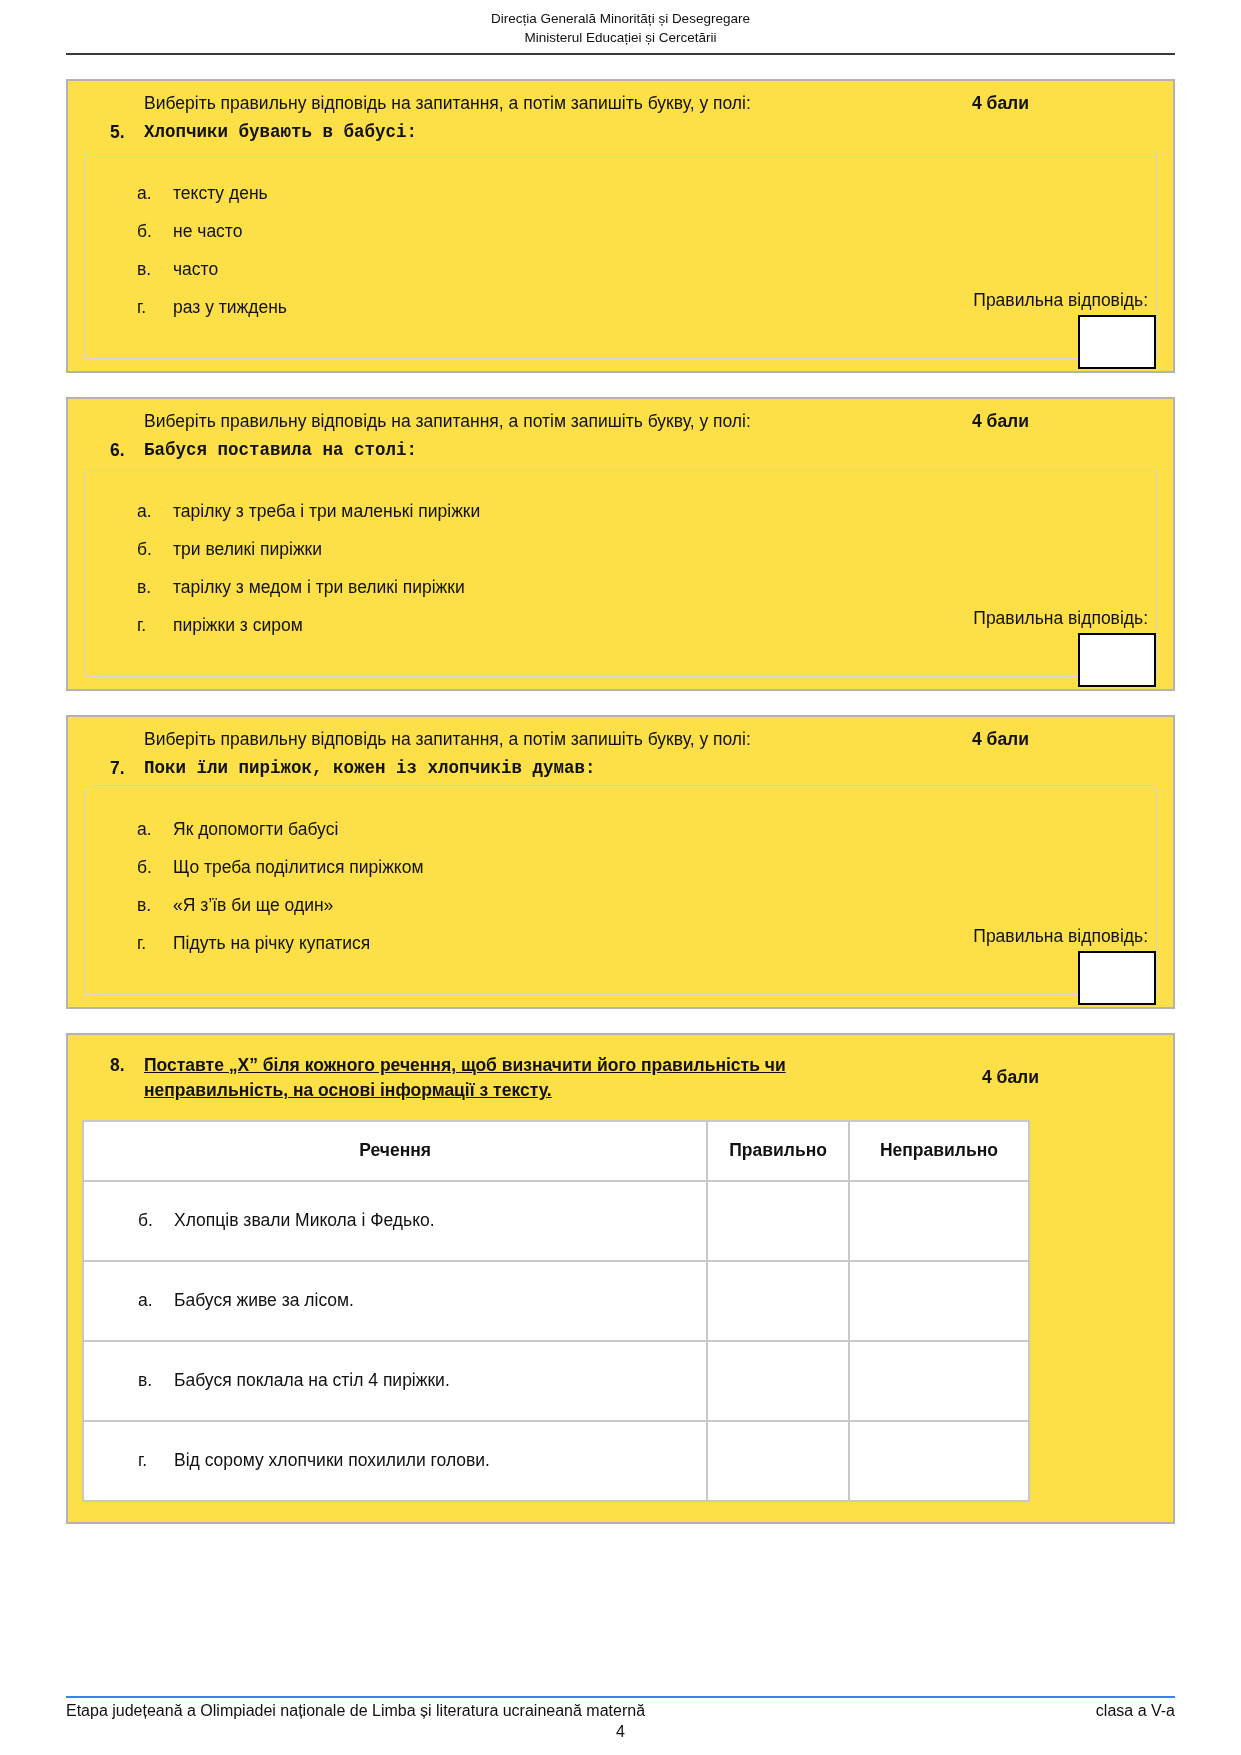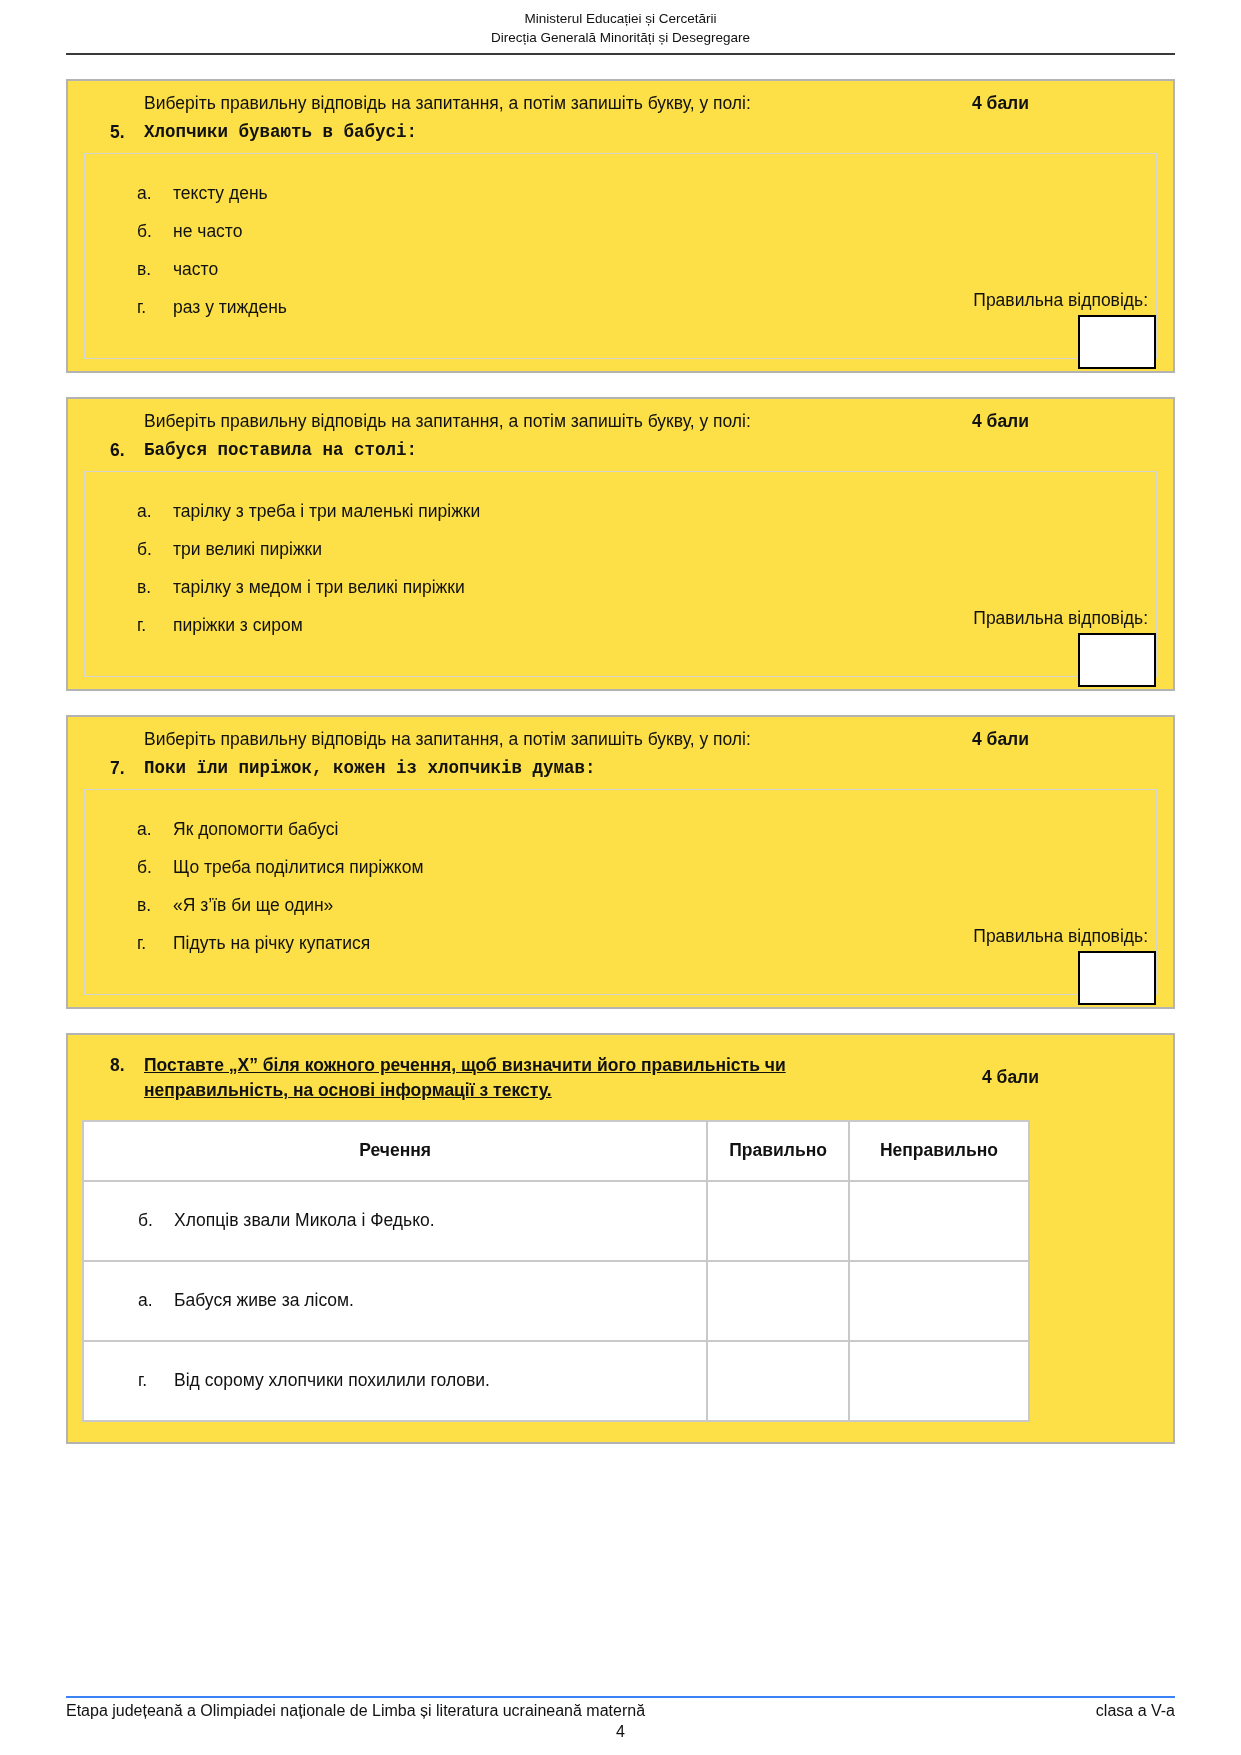--- a/index.html
+++ b/index.html
@@ -152,22 +152,22 @@
   .footer-page {
     text-align: center;
     font-size: 16px;
     margin-top: 3px;
   }
 </style>
 </head>
 <body>
 
 <header class="page-header">
+  <div>Direcția Generală Minorități și Desegregare</div>
   <div>Ministerul Educației și Cercetării</div>
-  <div>Direcția Generală Minorități și Desegregare</div>
 </header>
 
 <main class="content">
 
   <section class="qblock">
     <div class="instr-row">
       <div class="instr-text">Виберіть правильну відповідь на запитання, а потім запишіть букву, у полі:</div>
       <div class="points">4 бали</div>
     </div>
     <div class="title-row">
@@ -293,20 +293,27 @@
         </tr>
         <tr>
           <td>
             <span class="row-letter">а.</span><span>Бабуся живе за лісом.</span>
           </td>
           <td></td>
           <td></td>
         </tr>
         <tr>
           <td>
+            <span class="row-letter">в.</span><span>Бабуся поклала на стіл 4 пиріжки.</span>
+          </td>
+          <td></td>
+          <td></td>
+        </tr>
+        <tr>
+          <td>
             <span class="row-letter">г.</span><span>Від сорому хлопчики похилили голови.</span>
           </td>
           <td></td>
           <td></td>
         </tr>
       </tbody>
     </table>
   </section>
 
 </main>

